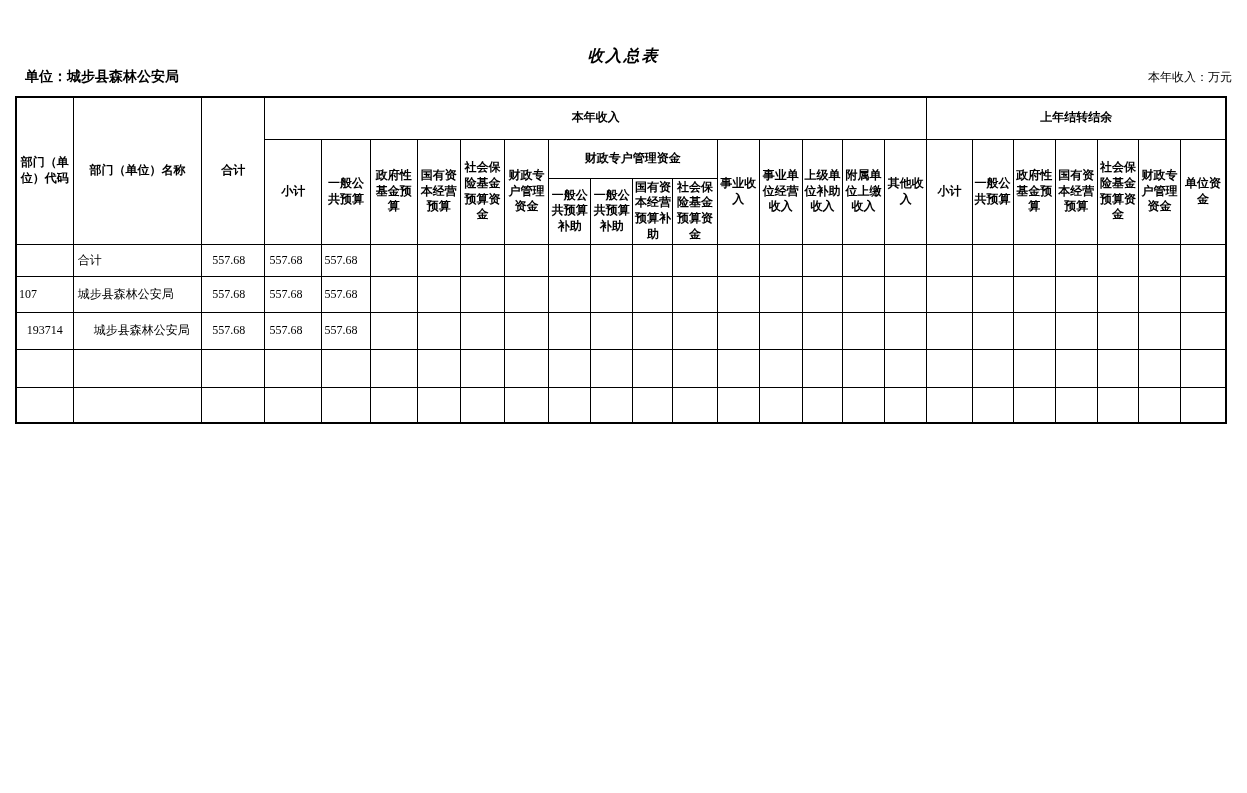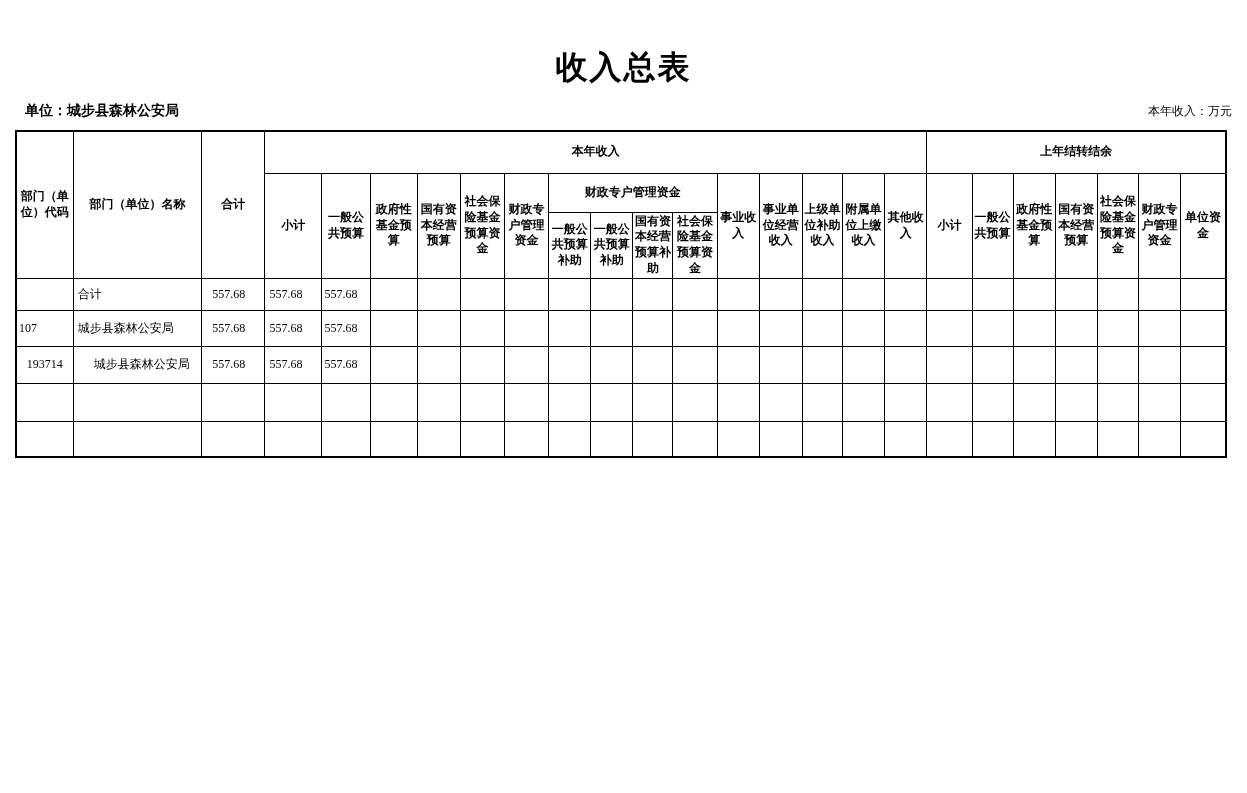--- a/index.html
+++ b/index.html
@@ -6,30 +6,31 @@
   html, body { background:#fff; }
   body {
     width:1247px; height:793px;
     font-family:"Liberation Sans", sans-serif;
     color:#000;
     position:relative;
   }
   .page-title {
     padding-top:46px;
     text-align:center;
-    font-size:32px;
+    font-size:16px;
     font-weight:bold;
     letter-spacing:2px;
     font-family:"Liberation Serif", serif;
+    font-style:italic;
   }
   .meta-row {
     display:flex;
     justify-content:space-between;
     align-items:flex-end;
-    margin:12px 15px 0 25px;
+    margin:1px 15px 0 25px;
   }
   .unit-label { font-size:14px; font-weight:bold; }
   .amount-unit-label { font-size:12px; }
   table.income-table {
     margin:10px 0 0 15px;
     border-collapse:collapse;
     table-layout:fixed;
     width:1212px;
     border:2px solid #000;
   }

